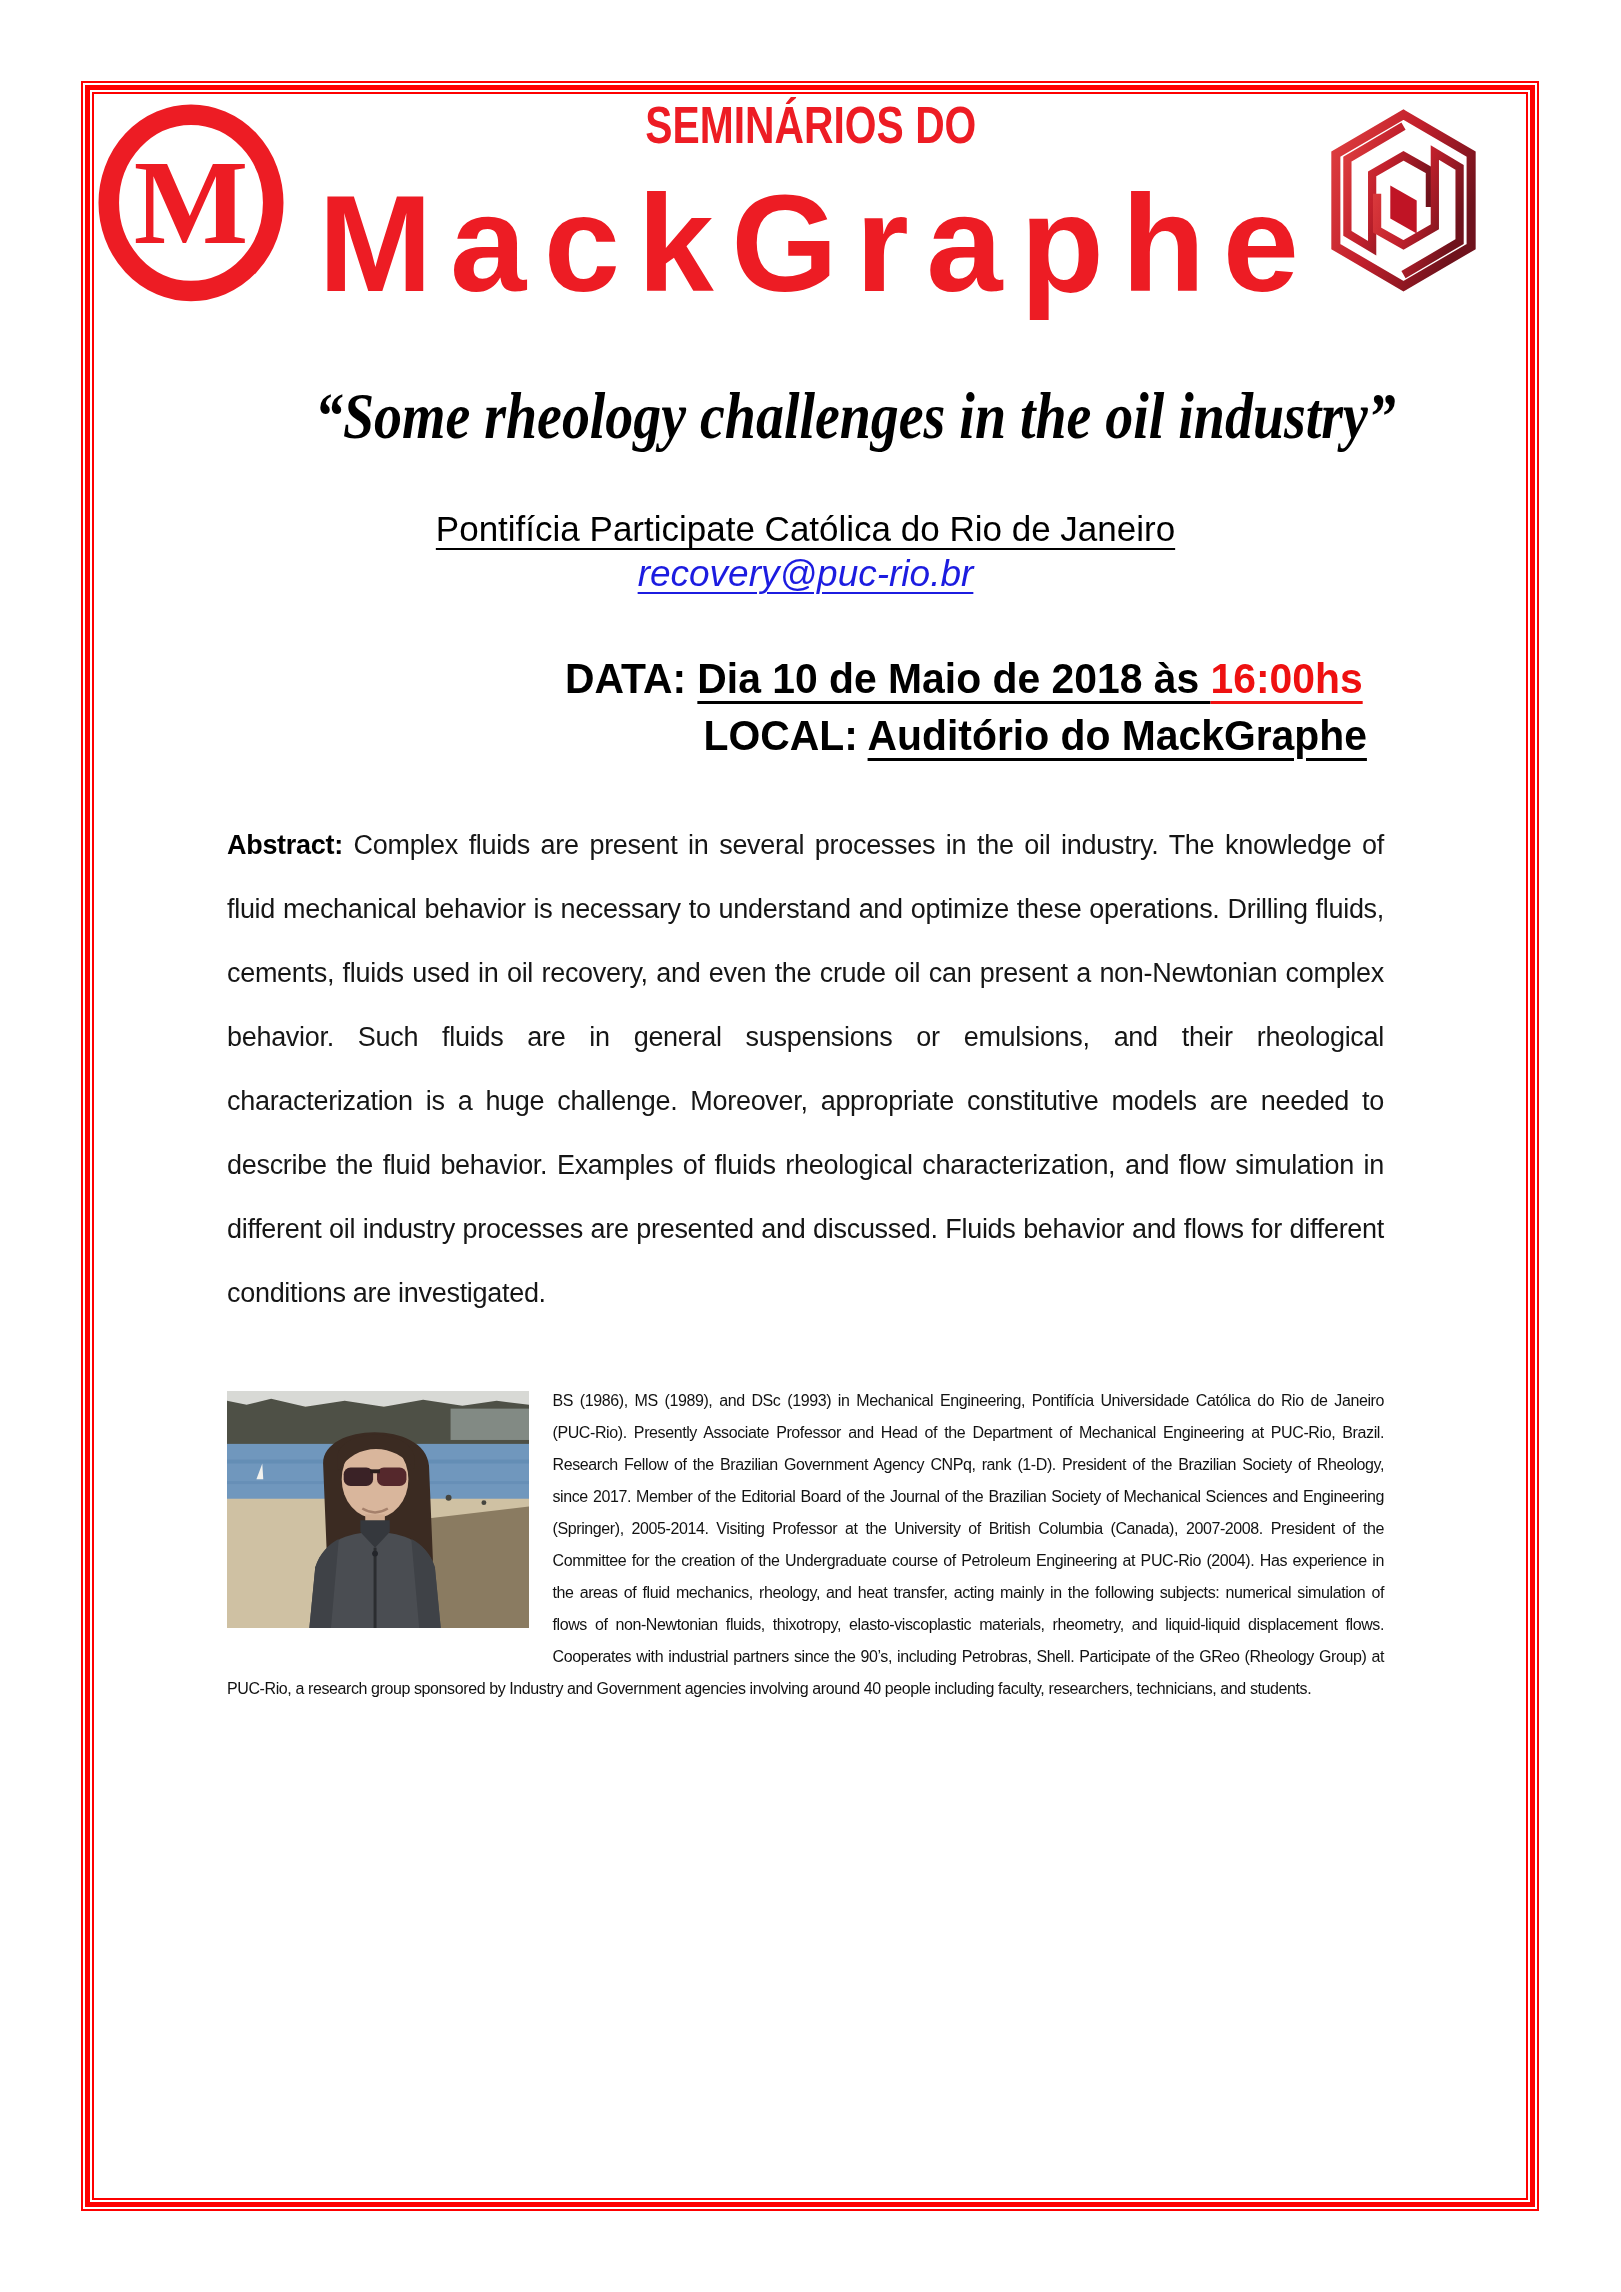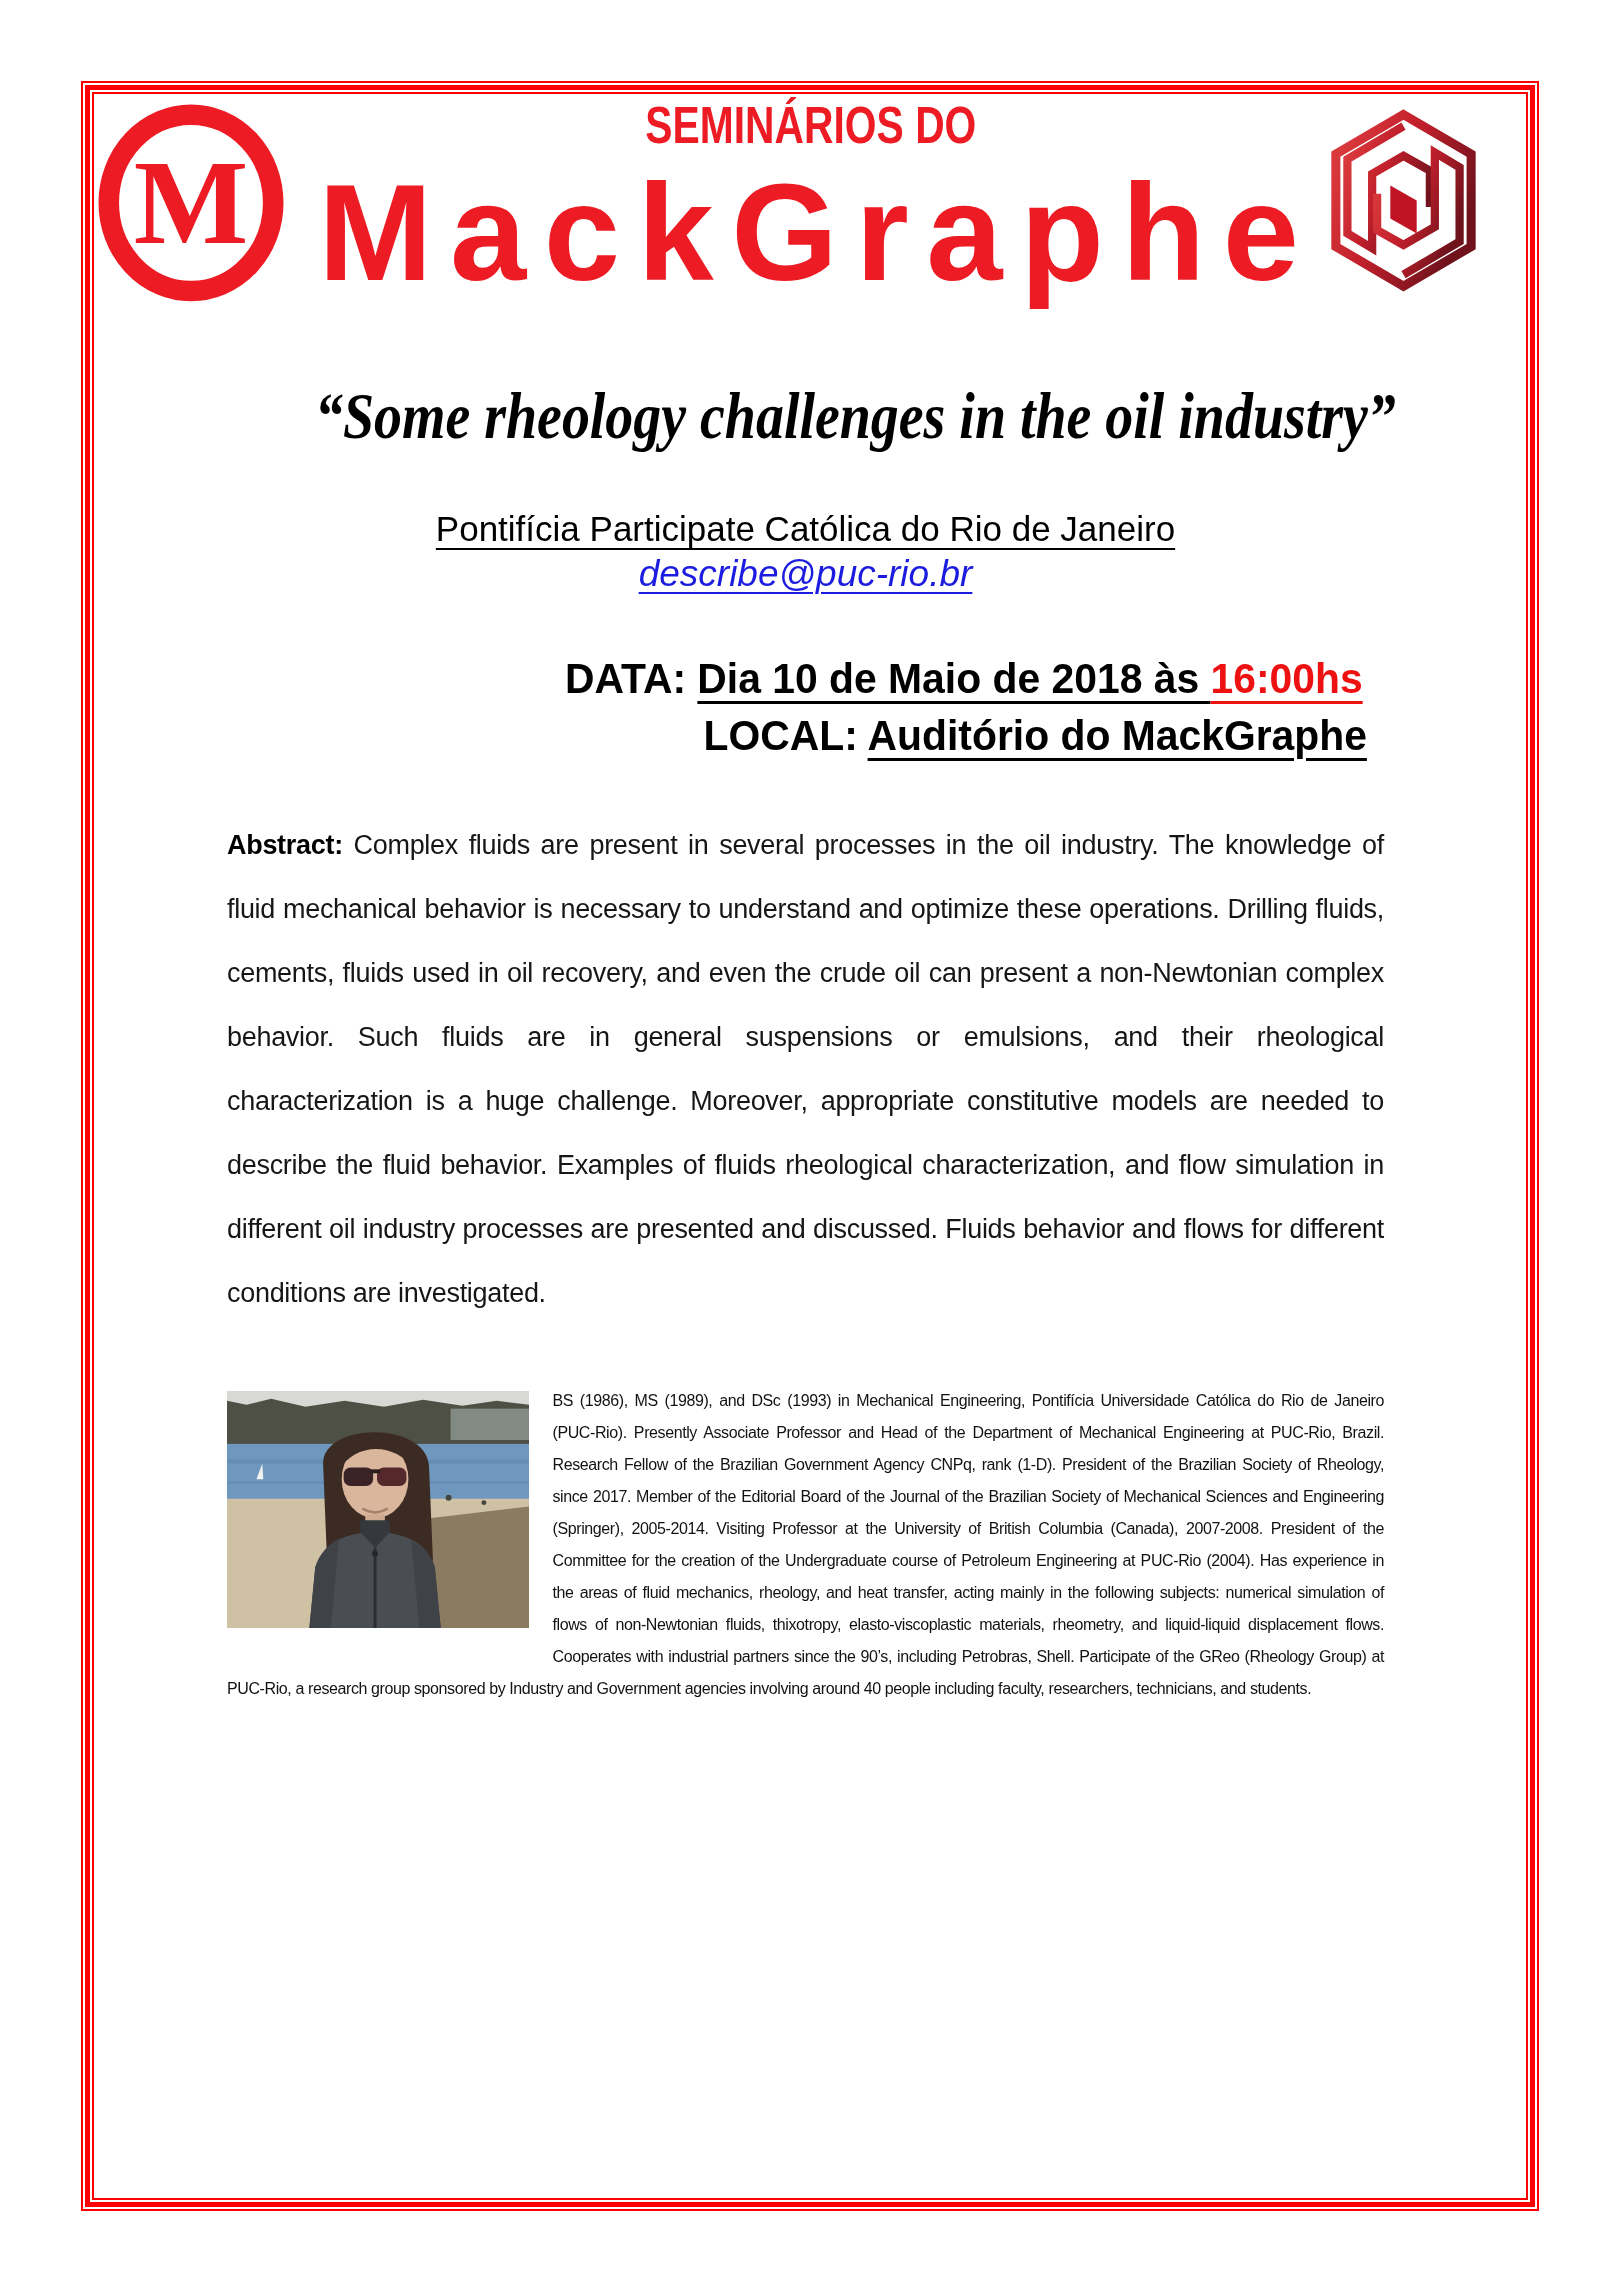--- a/index.html
+++ b/index.html
@@ -12,21 +12,21 @@
                  border:2px solid #ff0000; padding:2px; }
   .frame-mid   { width:100%; height:100%; border:5.9px solid #ff0000; padding:2px; }
   .frame-inner { width:100%; height:100%; border:2px solid #ff0000; }
 
   
   .m-logo   { position:absolute; left:98px; top:104px; width:186px; height:198px; }
   .hex-logo { position:absolute; left:1321px; top:108px; width:165px; height:180px; }
   .header-center { position:absolute; left:216px; right:216px; top:106px; text-align:center; color:#ED1C24; }
   .kicker { font-size:51px; font-weight:bold; line-height:39px; }
   .kicker > span { display:inline-block; transform:scaleX(0.80); transform-origin:50% 50%; white-space:nowrap; }
-  .brand  { margin-top:19px; font-size:137px; font-weight:bold; line-height:137px;
+  .brand  { margin-top:30px; font-size:137px; font-weight:bold; line-height:137px;
             letter-spacing:17.6px; margin-left:13.7px; white-space:nowrap; }
   .tagline { margin-top:23.5px; font-size:30px; font-weight:bold; line-height:33px; }
   .tagline > span { display:inline-block; transform:scaleX(0.84); transform-origin:50% 50%; white-space:nowrap; }
 
   
   .main { position:absolute; left:227px; top:0; width:1157px; color:#111; }
   .title { margin-top:385px; text-align:center; font-family:"Liberation Serif",serif;
            font-weight:bold; font-style:italic; font-size:65px; line-height:63px; color:#000; }
   .title > span { display:inline-block; transform:scaleX(0.86); transform-origin:50% 50%; white-space:nowrap; }
   .speaker { margin-top:35px; text-align:center; font-size:34px; font-weight:bold; line-height:43px; color:#000; }
@@ -100,21 +100,21 @@
     <div class="title">
       <span>“Some rheology challenges in the oil industry”</span>
     </div>
 
 
     <div class="affiliation">
       <span>Pontifícia Participate Católica do Rio de Janeiro</span>
     </div>
 
     <div class="email-line">
-      <a>describe@puc-rio.br</a>
+      <a>recovery@puc-rio.br</a>
     </div>
 
     <div class="when">
       <span class="scale">
         <span>DATA:</span>
         <span class="u pre">Dia 10 de Maio de 2018 às </span><span class="u red">16:00hs</span>
       </span>
     </div>
 
     <div class="where">

